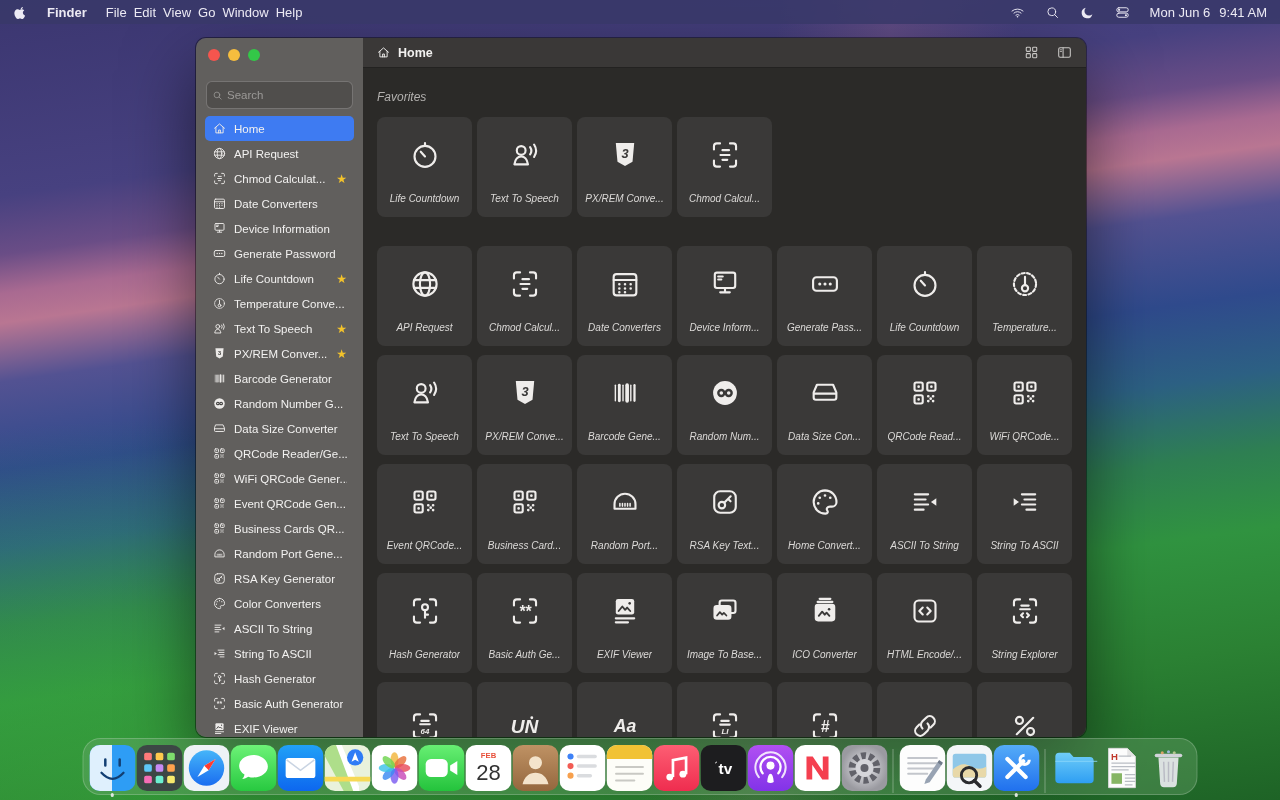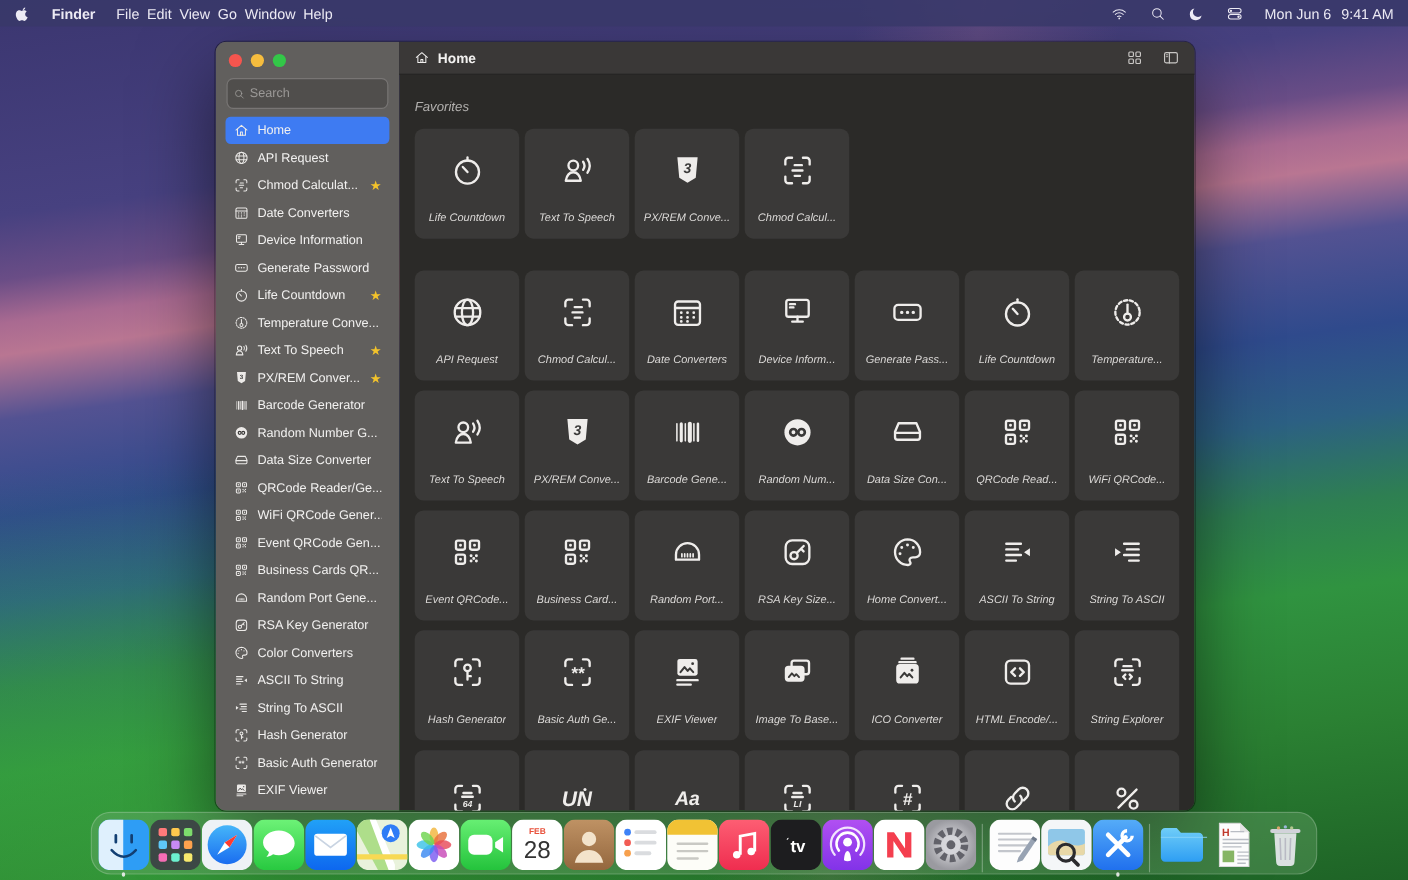--- a/index.html
+++ b/index.html
@@ -35,21 +35,21 @@
   
   .window { position:absolute; left:196px; top:38px; width:890px; height:699px;
     border-radius:10px; overflow:hidden; display:flex;
     box-shadow:0 30px 70px rgba(0,0,0,.55), 0 0 0 1px rgba(0,0,0,.4); z-index:10; }
 
   
   .sidebar { width:167px; flex-shrink:0; background:#615f5d; display:flex; flex-direction:column; }
   .traffic { display:flex; gap:8px; padding:11px 0 0 12px; }
   .light { width:12px; height:12px; border-radius:50%; }
   .light.r { background:#f5554e; } .light.y { background:#f6bd3e; } .light.g { background:#33c748; }
-  .searchbox { margin:10px 10px 0; height:19px; background:rgba(30,29,28,.25);
+  .searchbox { margin:20px 10px 0; height:19px; background:rgba(30,29,28,.25);
     border:1px solid rgba(255,255,255,.22); border-radius:6px;
     display:flex; align-items:center; padding:13px 5px; gap:4px; }
   .searchbox svg { width:11px; height:11px; color:#a5a3a1; flex-shrink:0; }
   .searchbox input { background:transparent; border:none; outline:none; width:100%;
     color:#e4e2e0; font-size:11.5px; font-family:"Liberation Sans",sans-serif; }
   .searchbox input::placeholder { color:#9b9997; }
   .side-list { margin-top:7px; padding:0 9px; overflow:hidden; flex:1; }
   .side-item { display:flex; align-items:center; height:25px; padding:0 7px;
     border-radius:5px; color:#f2f1f0; font-size:11.5px; gap:7px; white-space:nowrap; }
   .side-item.sel { background:#3e7bf2; }
@@ -669,21 +669,21 @@
             <div class="tile-label">Random Port...</div>
           </div>
           <div class="tile">
             <div class="tile-icon">
               <svg viewBox="0 0 24 24" fill="none" stroke="currentColor" stroke-width="1.5" stroke-linecap="round" stroke-linejoin="round">
                 <rect x="4.4" y="4.4" width="15.2" height="15.2" rx="4.2"></rect>
                 <circle cx="9.8" cy="14.2" r="2.3"></circle>
                 <path d="M11.6 12.4 16 8M14.2 9.8l1.7 1.7"></path>
               </svg>
             </div>
-            <div class="tile-label">RSA Key Size...</div>
+            <div class="tile-label">RSA Key Text...</div>
           </div>
           <div class="tile">
             <div class="tile-icon">
               <svg viewBox="0 0 24 24" fill="none" stroke="currentColor" stroke-width="1.5" stroke-linecap="round" stroke-linejoin="round">
                 <path d="M12 3.8a8.2 8.2 0 1 0 .4 16.4c1.6-.1 1.9-1.2 1.2-2.2-.9-1.3.1-2.7 1.9-2.7h1.4a3.2 3.2 0 0 0 3.2-3.2C20.1 7.3 16.5 3.8 12 3.8Z"></path>
                 <path stroke-width="1.9" d="M8.3 9h.01M12 7.4h.01M15.7 9h.01M7.2 13h.01"></path>
               </svg>
             </div>
             <div class="tile-label">Home Convert...</div>
           </div>

